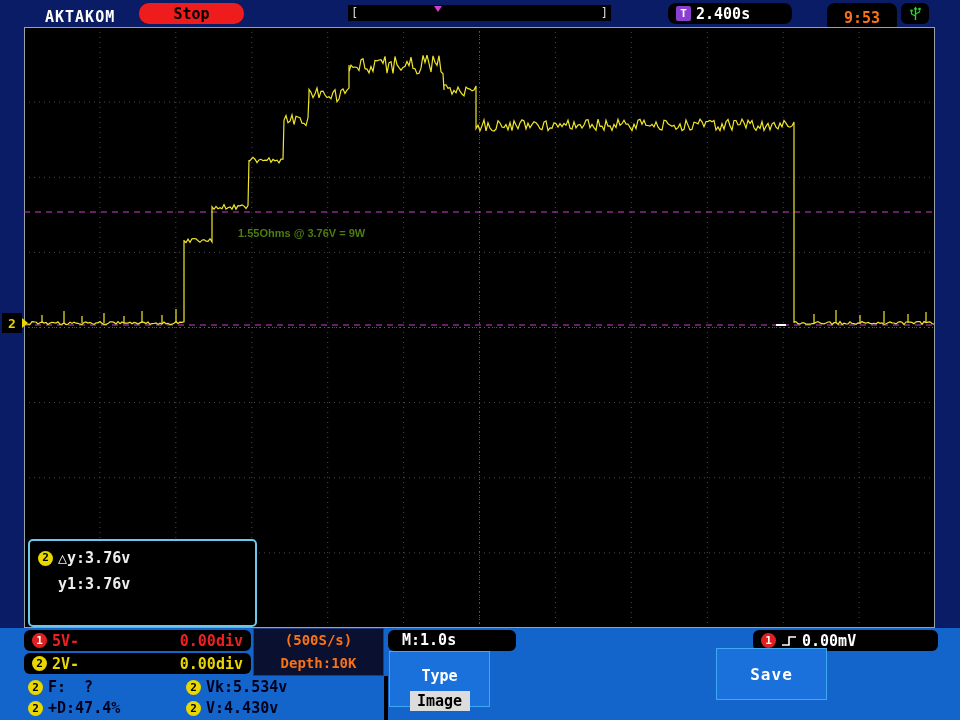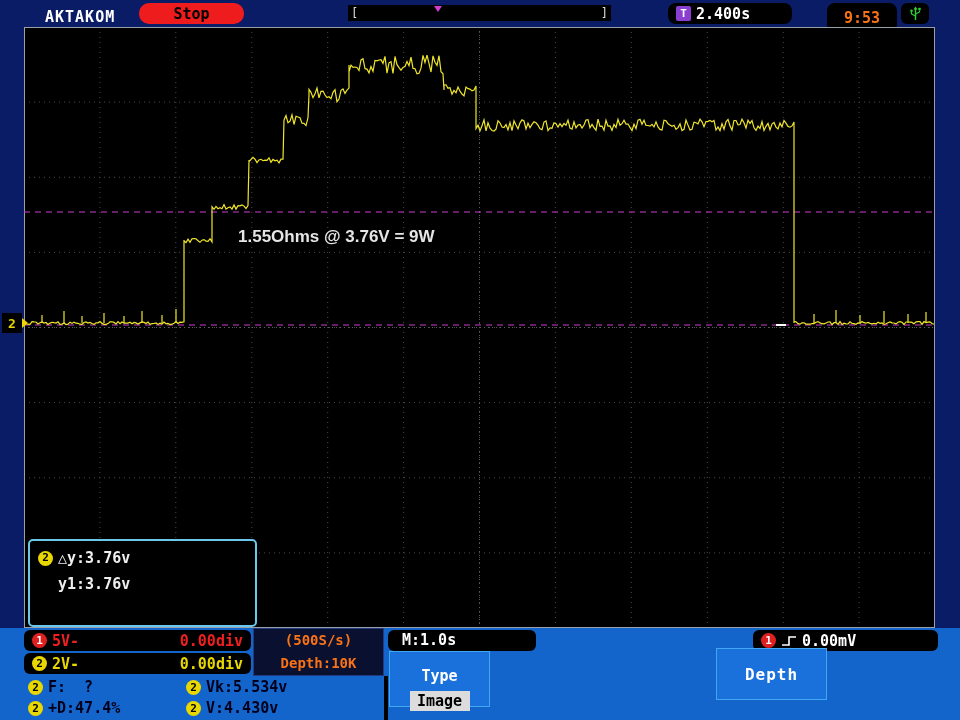--- a/index.html
+++ b/index.html
@@ -18,42 +18,42 @@
   .tbox{position:absolute;left:668px;top:3px;width:124px;height:21px;background:#000;border-radius:8px;
         display:flex;align-items:center;gap:5px;padding:0 8px;box-sizing:border-box;color:#fff;font-size:15px;font-weight:bold;}
   .ticon{width:15px;height:15px;background:#8a3fd0;border-radius:2px;color:#fff;font-size:11px;font-weight:bold;
          display:flex;align-items:center;justify-content:center;}
   .clock{position:absolute;left:827px;top:3px;width:70px;height:30px;background:#000;border-radius:8px;
          color:#f97316;font-size:15px;font-weight:bold;display:flex;align-items:center;justify-content:center;}
   .usb{position:absolute;left:901px;top:3px;width:28px;height:21px;background:#000;border-radius:6px;
        display:flex;align-items:center;justify-content:center;}
   
   .plot{position:absolute;left:24px;top:27px;width:911px;height:601px;background:#000;}
-  .annotation{position:absolute;left:214px;top:200px;color:#e5e5e5;font-size:17px;font-weight:bold;
+  .annotation{position:absolute;left:214px;top:200px;color:#4d7c0f;font-size:11px;font-weight:bold;
               font-family:"Liberation Sans","DejaVu Sans",sans-serif;}
   .ch2marker{position:absolute;left:2px;top:313px;width:20px;height:20px;background:#000;
              display:flex;align-items:center;justify-content:center;}
   .ch2marker span{color:#e8d700;font-size:13px;font-weight:bold;}
   .ch2marker .tri{position:absolute;right:-6px;width:0;height:0;
                   border-top:5px solid transparent;border-bottom:5px solid transparent;border-left:6px solid #e8d700;}
   
   .cursorbox{position:absolute;left:28px;top:539px;width:229px;height:88px;background:#000;
              border:2px solid #6cc8ea;border-radius:5px;box-sizing:border-box;padding:4px 8px;color:#eee;}
   .cline{display:flex;align-items:center;gap:5px;line-height:26px;font-size:15px;font-weight:bold;}
   .cline.indent{padding-left:20px;}
   
   .bottombar{position:absolute;left:0;top:628px;width:960px;height:92px;background:#1465cb;}
   .chbox{position:absolute;left:24px;width:227px;height:21px;background:#000;border-radius:6px;
          display:flex;align-items:center;gap:5px;padding:0 8px;box-sizing:border-box;font-size:15px;font-weight:bold;}
   .chbox .offset{margin-left:auto;}
   .ch1row{top:2px;color:#f02020;}
   .ch2row{top:25px;color:#e8d700;}
   .ratepanel{position:absolute;left:253px;top:0;width:131px;height:48px;background:#0a1030;border:1px solid #223a80;
              box-sizing:border-box;color:#f97316;font-size:14px;font-weight:bold;text-align:center;line-height:23px;}
-  .mbox{position:absolute;left:388px;top:2px;width:148px;height:21px;background:#000;border-radius:6px;
+  .mbox{position:absolute;left:388px;top:2px;width:128px;height:21px;background:#000;border-radius:6px;
         color:#fff;font-size:15px;font-weight:bold;line-height:21px;padding-left:14px;box-sizing:border-box;}
   .trigbox{position:absolute;left:753px;top:2px;width:185px;height:21px;background:#000;border-radius:6px;
            display:flex;align-items:center;gap:5px;padding:0 8px;box-sizing:border-box;color:#fff;font-size:15px;font-weight:bold;}
   .typebtn{position:absolute;left:389px;top:23px;width:101px;height:56px;background:#1b71dc;border:1px solid #3fa8f0;
            box-sizing:border-box;text-align:center;color:#fff;font-size:15px;font-weight:bold;cursor:pointer;}
   .typebtn .lbl{margin-top:15px;}
   .typeval{width:60px;margin:6px auto 0;background:#dcdcdc;color:#000;line-height:20px;font-size:15px;font-weight:bold;}
   .savebtn{position:absolute;left:716px;top:20px;width:111px;height:52px;background:#1b71dc;border:1px solid #3fa8f0;
            box-sizing:border-box;color:#fff;font-size:16px;font-weight:bold;letter-spacing:1px;
            display:flex;align-items:center;justify-content:center;cursor:pointer;}
@@ -149,21 +149,21 @@
         <path d="M1 11 H8 V3 H15" fill="none" stroke="#fff" stroke-width="1.6"></path>
       </svg>
       <span>0.00mV</span>
     </div>
 
     <div class="typebtn">
       <div class="lbl">Type</div>
       <div class="typeval">Image</div>
     </div>
 
-    <div class="savebtn">Depth</div>
+    <div class="savebtn">Save</div>
 
     <div class="meas" style="left:28px;top:50px;">
       <span class="cnum yellow">2</span>
       <span class="mtext">F:  ?</span>
     </div>
     <div class="meas" style="left:186px;top:50px;">
       <span class="cnum yellow">2</span>
       <span class="mtext">Vk:5.534v</span>
     </div>
     <div class="meas" style="left:28px;top:71px;">

